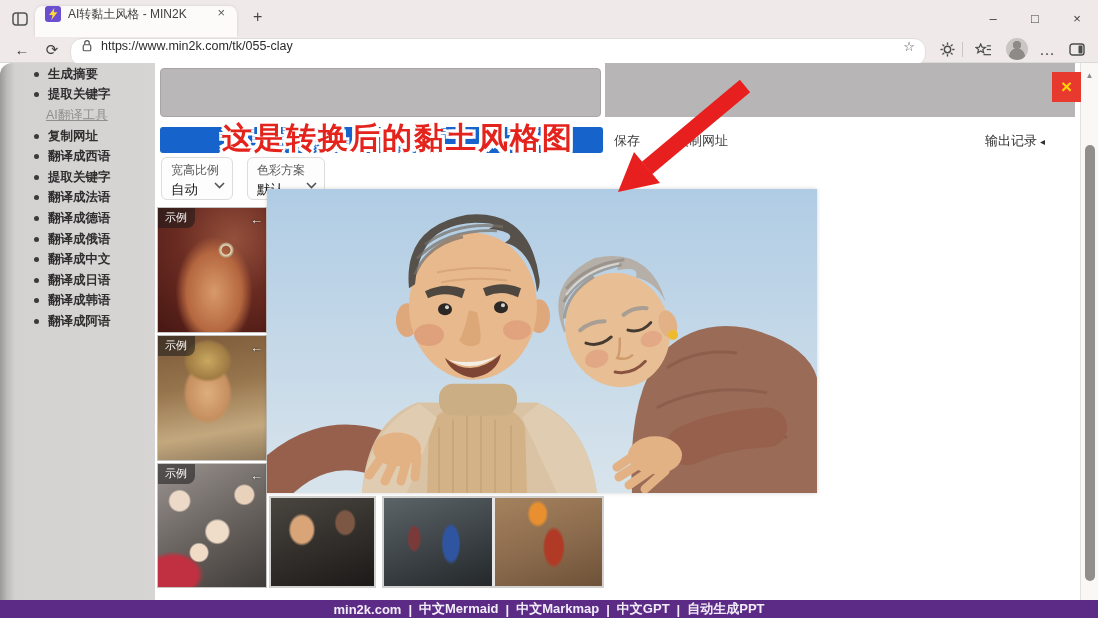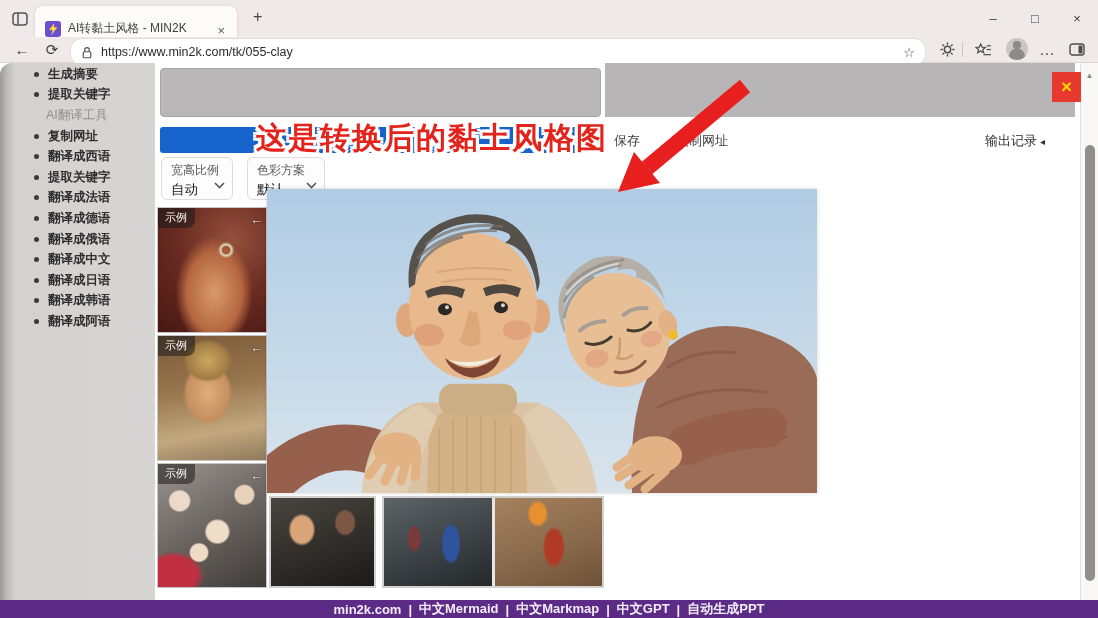--- a/index.html
+++ b/index.html
@@ -3,55 +3,55 @@
 <meta charset="utf-8">
 <style>
   * { margin:0; padding:0; box-sizing:border-box; }
   html,body { width:1098px; height:618px; }
   body { font-family:"Liberation Sans","DejaVu Sans",sans-serif; }
   #page { position:relative; width:1098px; height:618px; overflow:hidden; background:#fff; }
 
   
   .titlebar { position:absolute; left:0; top:0; width:1098px; height:37px; background:#efeae9; }
   .tab-actions { position:absolute; left:10px; top:10px; width:20px; height:18px; display:flex; align-items:center; justify-content:center; border-radius:4px; cursor:pointer; }
-  .tab { position:absolute; left:35px; top:6px; width:202px; height:31px; background:#fcfbfa; border-radius:8px 8px 0 0; display:flex; align-items:flex-end; padding:0 12px 0 10px; box-shadow:0 0 3px rgba(0,0,0,.12); }
+  .tab { position:absolute; left:35px; top:6px; width:202px; height:31px; background:#fcfbfa; border-radius:8px 8px 0 0; display:flex; align-items:flex-start; padding:0 12px 0 10px; box-shadow:0 0 3px rgba(0,0,0,.12); }
   .favicon { width:16px; height:16px; border-radius:3px; background:#6a4fd0; display:flex; align-items:center; justify-content:center; flex:0 0 16px; }
   .tab-title { font-size:12px; color:#3f3f3f; margin-left:7px; white-space:nowrap; overflow:hidden; text-overflow:ellipsis; flex:1; }
   .tab-close { font-size:13px; color:#5a5a5a; margin-left:6px; cursor:pointer; line-height:1; }
   .newtab { position:absolute; left:253px; top:8px; font-size:16px; color:#454545; cursor:pointer; }
   .wincontrols { position:absolute; right:0; top:0; height:37px; display:flex; }
   .wincontrols span { width:42px; height:37px; display:flex; align-items:center; justify-content:center; font-size:13px; color:#404040; cursor:pointer; }
 
   .toolbar { position:absolute; left:0; top:37px; width:1098px; height:26px; background:#efeae9; border-bottom:1px solid #dcd8d6; }
   .navbtn { position:absolute; top:0; height:25px; display:flex; align-items:center; justify-content:center; width:24px; font-size:15px; color:#3e3e3e; cursor:pointer; }
-  .addressbar { position:absolute; left:70px; top:1px; width:856px; height:28px; background:#fff; border:1px solid #e1dddb; border-radius:12px; display:flex; align-items:center; padding:0 10px; }
+  .addressbar { position:absolute; left:70px; top:1px; width:856px; height:28px; background:#fff; border:1px solid #e1dddb; border-radius:12px; display:flex; padding:0 10px; }
   .url-text { font-size:12.5px; color:#2b2b2b; margin-left:8px; flex:1; }
   .addr-star { font-size:13px; color:#4c4c4c; cursor:pointer; }
   .tb-icon { position:absolute; top:0; height:25px; width:26px; display:flex; align-items:center; justify-content:center; cursor:pointer; color:#4c4c4c; }
   .tb-sep { position:absolute; top:5px; left:962px; width:1px; height:15px; background:#c9c5c3; }
   .avatar { position:absolute; left:1006px; top:1px; width:22px; height:22px; border-radius:50%;
     background: radial-gradient(circle at 50% 32%, #8d8a88 0 4px, rgba(0,0,0,0) 4.5px),
                 radial-gradient(circle at 50% 82%, #8d8a88 0 7.5px, rgba(0,0,0,0) 8px), #c9c6c3;
     cursor:pointer; }
 
   
   .content { position:absolute; left:0; top:63px; width:1098px; height:390px; background:#fff; }
 
   .sidebar { position:absolute; left:0; top:0; width:155px; height:537px;
     background:linear-gradient(90deg,#9b9898 0,#bdbaba 7px,#d4d1d1 15px,#d7d4d4 100%);
     border-top-left-radius:12px; padding-top:1px; }
   .side-item { height:20.6px; display:flex; align-items:center; padding-left:34px; font-size:12.5px; font-weight:600; color:#2e2e2e; cursor:pointer; }
   .side-item .dot { width:5px; height:5px; border-radius:50%; background:#3a3a3a; margin-right:9px; flex:0 0 5px; }
-  .side-header { padding-left:46px; color:#8f8f8f; font-weight:400; cursor:default; }
+  .side-header { padding-left:46px; color:#8f8f8f; font-weight:400; cursor:default;text-decoration:underline; }
 
   .prompt-box { position:absolute; left:160px; top:5px; width:441px; height:49px; background:#b9b7b7; border:1px solid #a7a5a5; border-radius:4px; cursor:text; }
   .gray-panel { position:absolute; left:605px; top:0; width:470px; height:54px; background:#b7b5b5; }
 
   .convert-btn { position:absolute; left:160px; top:64px; width:443px; height:26px; background:#1563cb; border-radius:3px; cursor:pointer; }
-  .annotation { position:absolute; left:237px; top:55px; width:390px; text-align:center; z-index:6;
+  .annotation { position:absolute; left:222px; top:55px; width:390px; z-index:6;
     font-size:30px; font-weight:800; letter-spacing:2px; color:#e3231c; white-space:nowrap;
     text-shadow:-3px -3px 0 #fff,3px -3px 0 #fff,-3px 3px 0 #fff,3px 3px 0 #fff,-3px 0 0 #fff,3px 0 0 #fff,0 -3px 0 #fff,0 3px 0 #fff; }
 
   .txt-btn { position:absolute; top:69px; font-size:13px; color:#3e3e3e; cursor:pointer; }
   .output-log { position:absolute; left:955px; top:69px; width:90px; text-align:right; font-size:13px; color:#2f2f2f; cursor:pointer; }
   .output-log .tri { font-size:10px; margin-left:3px; }
 
   .drop-card { position:absolute; top:94px; height:43px; background:#fdfdfd; border:1px solid #dedbd9; border-radius:6px; padding:4px 8px 0 9px; cursor:pointer; }
   .drop-label { font-size:12px; color:#5a5a5a;font-family:Liberation Mono, monospace; }
   .drop-value { font-size:13.5px; color:#1c1c1c; margin-top:2px;font-family:Liberation Mono, monospace; }

